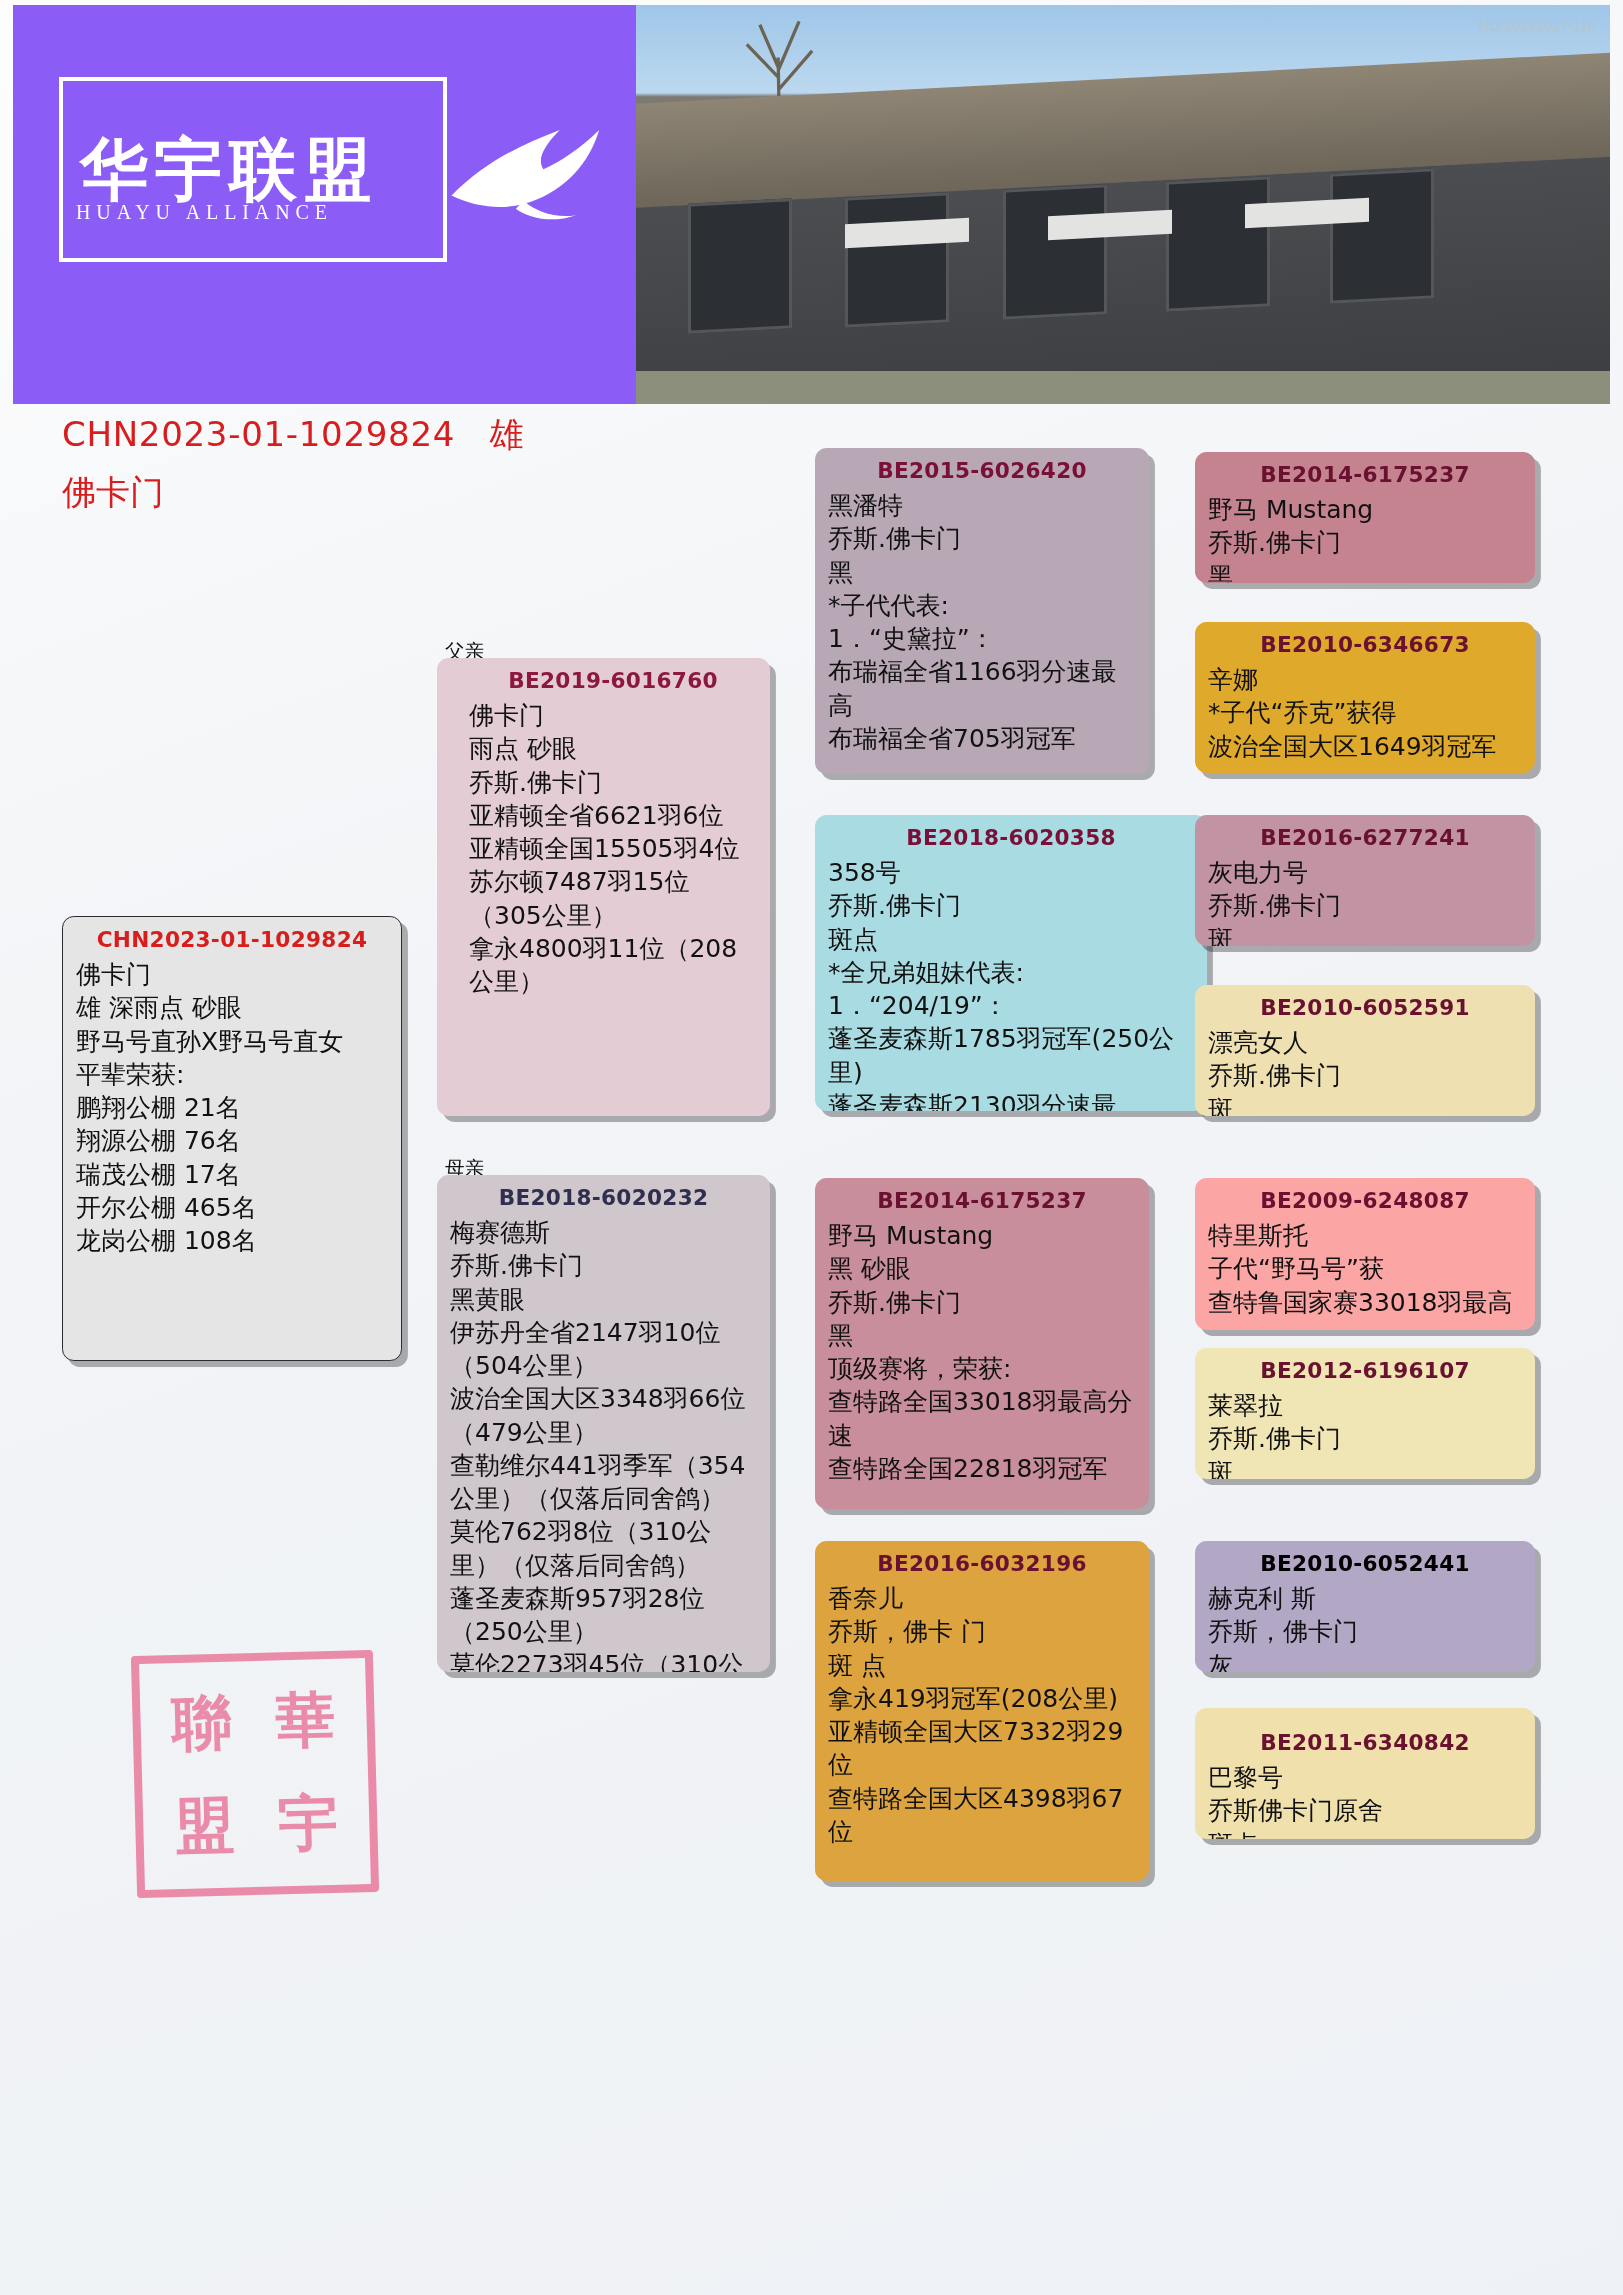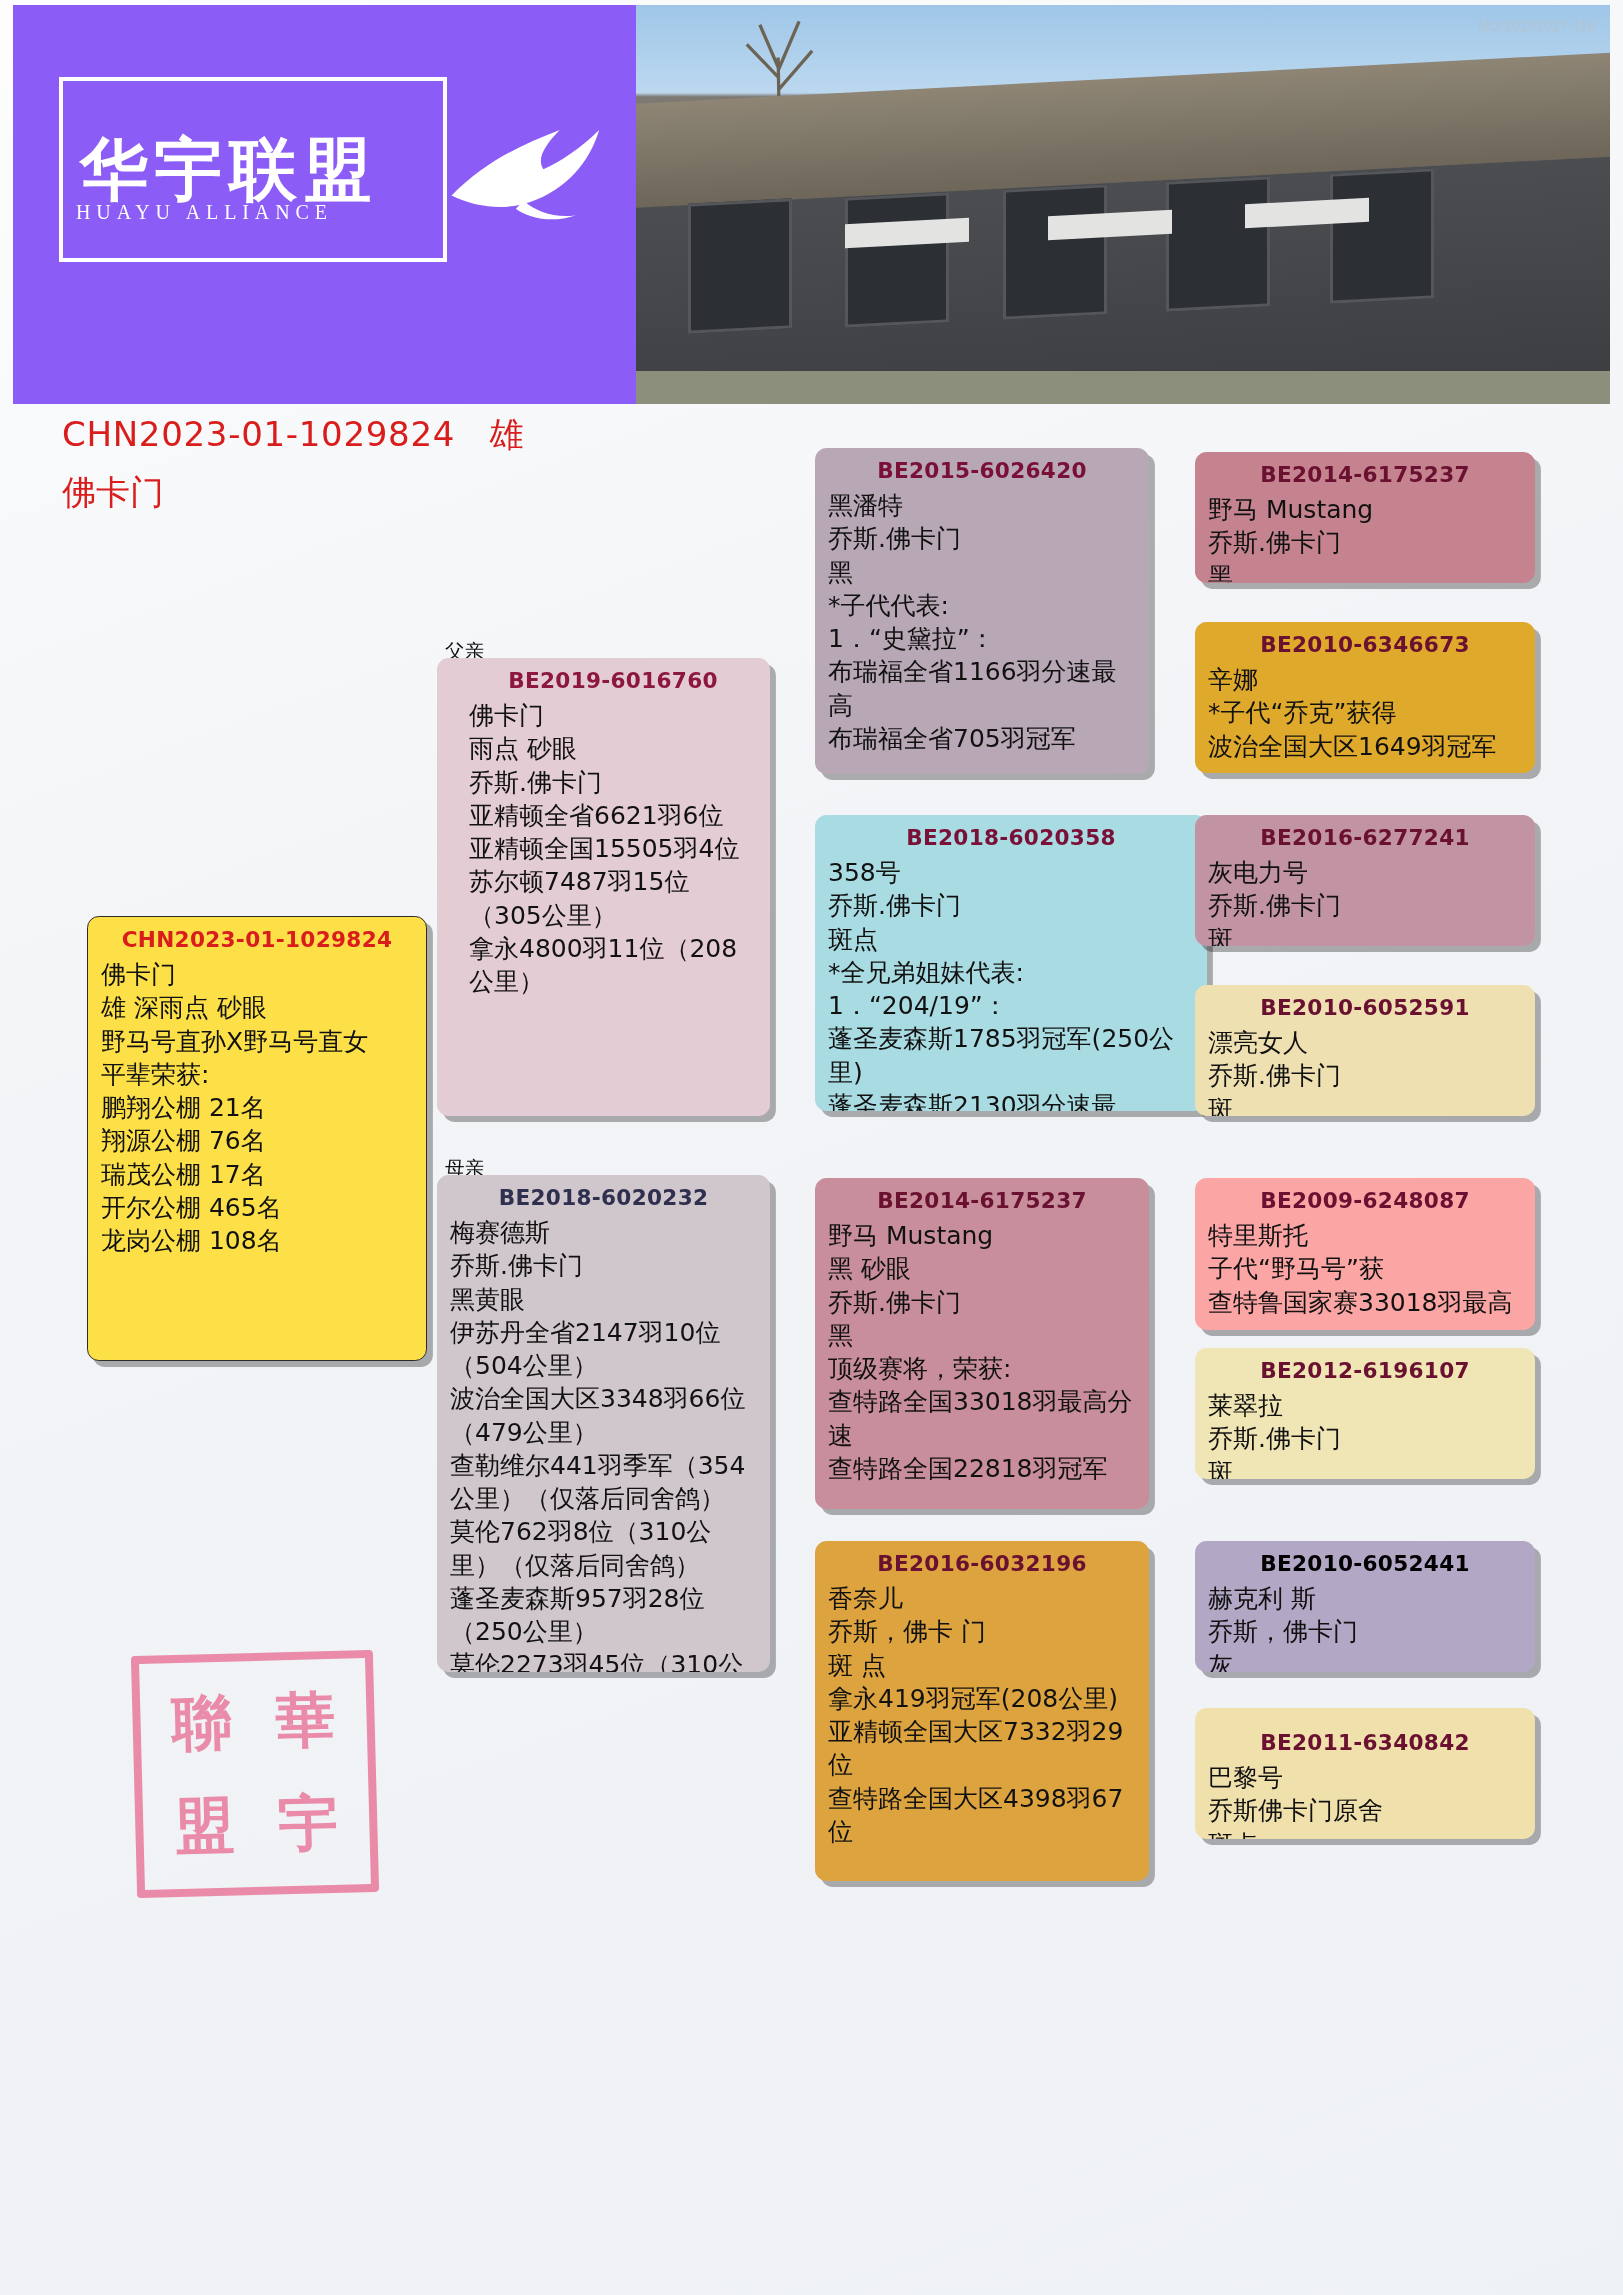--- a/index.html
+++ b/index.html
@@ -254,21 +254,21 @@
 </div>
 
 <div class="title-block">
   <div class="title-line1">CHN2023-01-1029824   雄</div>
   <div class="title-line2">佛卡门</div>
 </div>
 
 <div class="sec-label" style="left:445px; top:638px;">父亲</div>
 <div class="sec-label" style="left:445px; top:1155px;">母亲</div>
 
-<div class="card" style="left:62px; top:916px; width:340px; height:445px; background:#fde047; border:1.3px solid #2b2b2b;margin-left:25px;">
+<div class="card" style="left:62px; top:916px; width:340px; height:445px; background:#e5e5e5; border:1.3px solid #2b2b2b;">
   <div class="hdr" style="color:#d91c1c;">CHN2023-01-1029824</div>
   <div class="body">佛卡门
 雄  深雨点  砂眼
 野马号直孙X野马号直女
 平辈荣获:
 鹏翔公棚 21名
 翔源公棚 76名
 瑞茂公棚 17名
 开尔公棚 465名
 龙岗公棚 108名</div>

